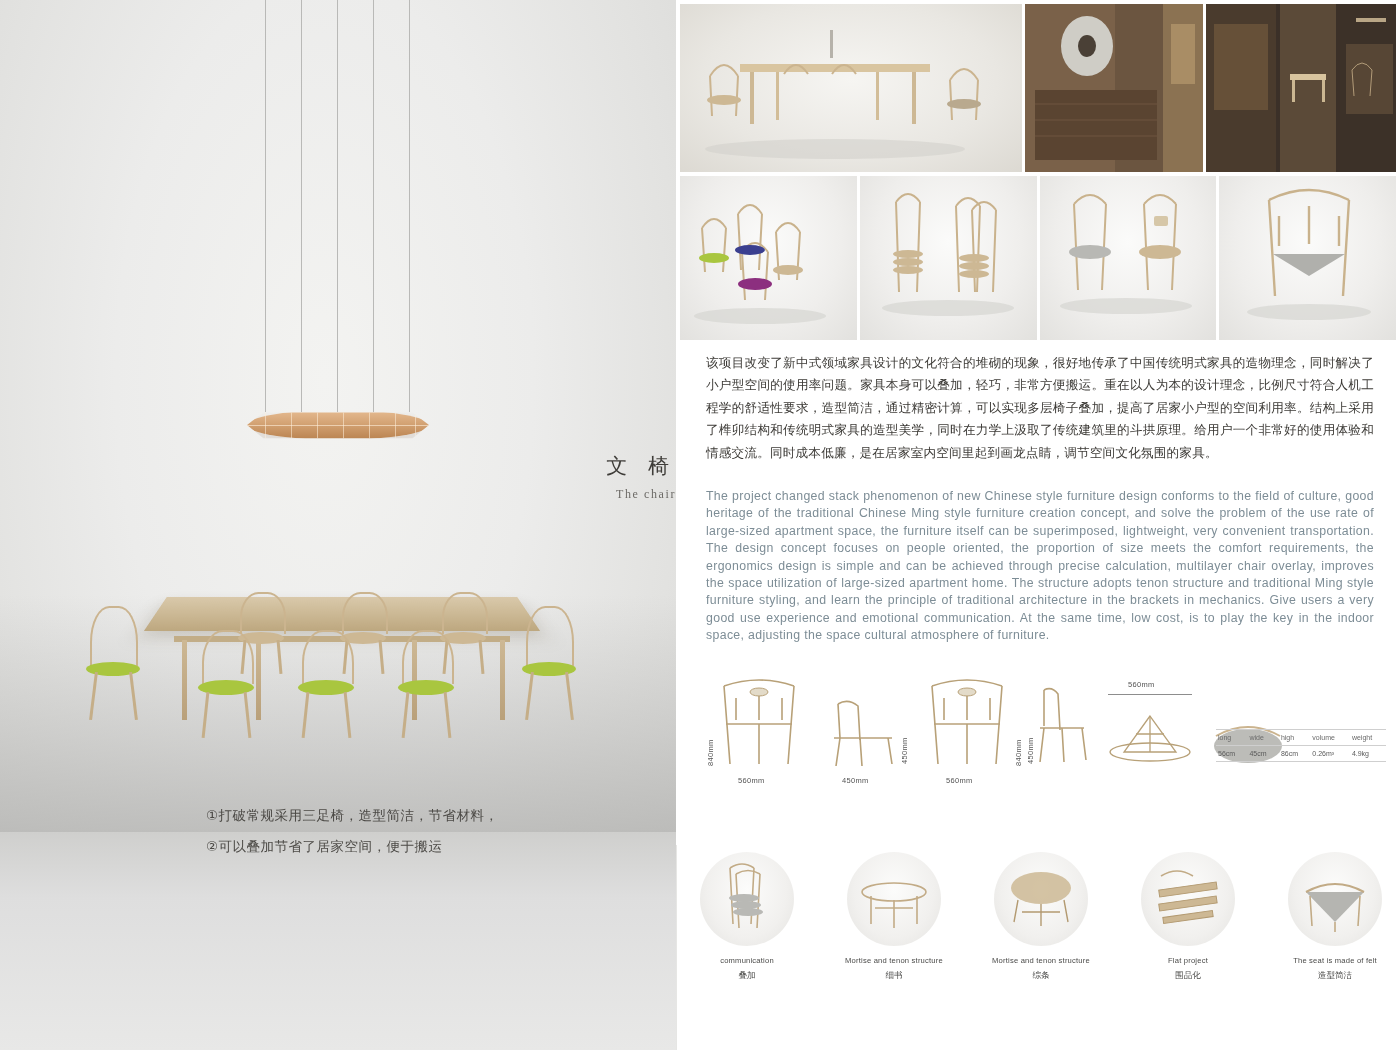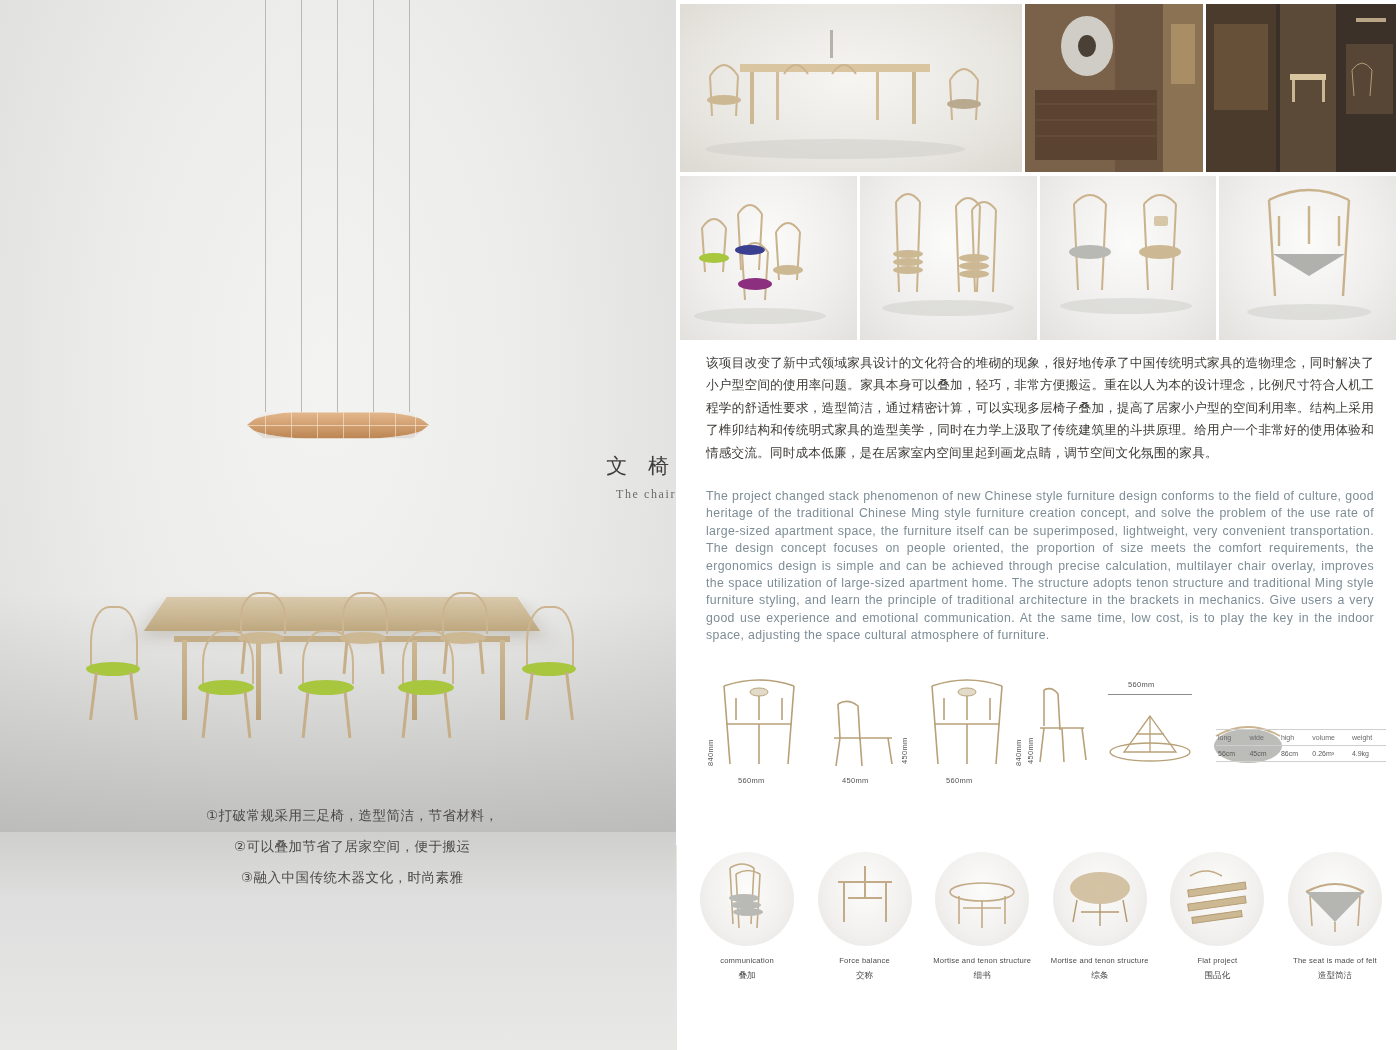--- a/index.html
+++ b/index.html
@@ -175,21 +175,20 @@
 
   .notes {
     position: absolute;
     left: 206px;
     top: 800px;
     color: #4b4945;
     font-family: "DejaVu Sans", sans-serif;
     font-size: 13.5px;
     line-height: 31px;
     letter-spacing: 0.5px;
-    text-align: center;
   }
 
   
   .right-panel {
     position: relative;
     width: 724px;
     height: 845px;
     background: #ffffff;
     padding: 0;
   }
@@ -443,21 +442,20 @@
         <div class="back" style="left:12px;top:0;width:44px;height:58px;"></div>
         <div class="seat" style="left:8px;top:56px;width:54px;height:14px;"></div>
         <div class="leg" style="left:14px;top:66px;height:48px;transform:rotate(7deg);"></div>
         <div class="leg" style="left:54px;top:66px;height:48px;transform:rotate(-7deg);"></div>
       </div>
     </div>
 
     <div class="notes">
       <div>①打破常规采用三足椅，造型简洁，节省材料，</div>
       <div>②可以叠加节省了居家空间，便于搬运</div>
-      <div>③融入中国传统木器文化，时尚素雅</div>
     </div>
   </div>
 
   <div class="divider"></div>
 
   <div class="right-panel">
 
     <div class="hero-row">
       <div class="hero-a">
         <svg width="342" height="168" viewBox="0 0 342 168">
@@ -702,34 +700,20 @@
               <ellipse cx="44" cy="46" rx="15" ry="4"></ellipse>
               <ellipse cx="46" cy="53" rx="15" ry="4"></ellipse>
               <ellipse cx="48" cy="60" rx="15" ry="4"></ellipse>
             </g>
           </svg>
         </div>
         <div class="icon-cap-en">communication</div>
         <div class="icon-cap-cn">叠加</div>
       </div>
 
-      <div class="icon-cell">
-        <div class="circle">
-          <svg width="94" height="94" viewBox="0 0 94 94">
-            <g fill="none" stroke="#c2ab86" stroke-width="2">
-              <path d="M20 30 L74 30"></path>
-              <path d="M26 30 L26 70 M68 30 L68 70"></path>
-              <path d="M30 46 L64 46"></path>
-              <path d="M47 14 L47 46"></path>
-            </g>
-          </svg>
-        </div>
-        <div class="icon-cap-en">Force balance</div>
-        <div class="icon-cap-cn">交称</div>
-      </div>
 
       <div class="icon-cell">
         <div class="circle">
           <svg width="94" height="94" viewBox="0 0 94 94">
             <ellipse cx="47" cy="40" rx="32" ry="9" fill="none" stroke="#c2ab86" stroke-width="1.6"></ellipse>
             <g fill="none" stroke="#c2ab86" stroke-width="1.6">
               <path d="M24 44 L24 72 M70 44 L70 72 M47 48 L47 76"></path>
               <path d="M28 56 L66 56"></path>
             </g>
           </svg>

